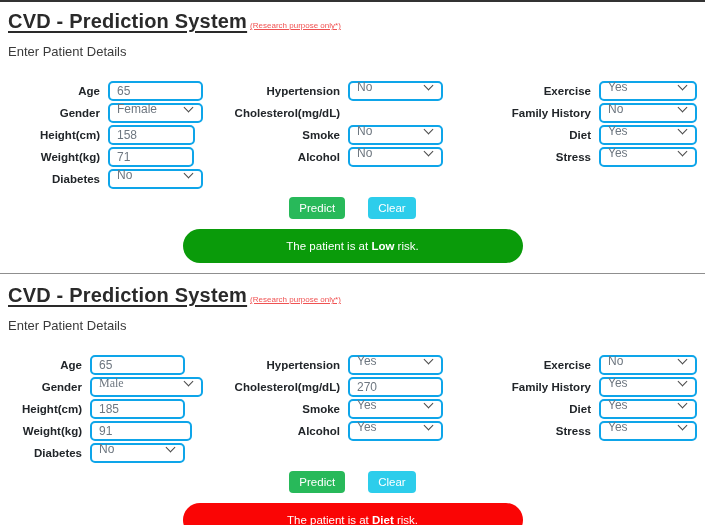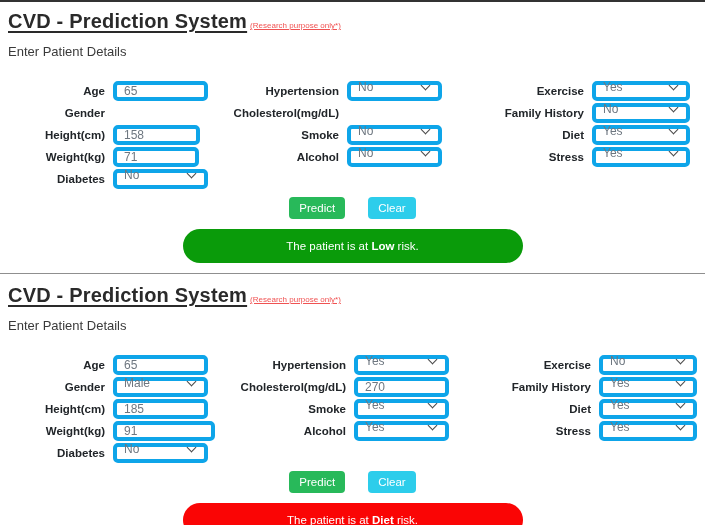--- a/index.html
+++ b/index.html
@@ -7,25 +7,25 @@
     width:705px; height:525px; background:#ffffff;
     border-top:2px solid #333; box-sizing:border-box;
     font-family:"Liberation Sans", sans-serif; overflow:hidden;
   }
   .section { padding:4px 8px 10px 8px; box-sizing:border-box; }
   .section + .section { border-top:1px solid #8f8f8f; padding-top:6px; }
   .title-row { margin-top:4px; white-space:nowrap; }
   .page-title { font-size:20px; color:#2a2a2a; text-decoration:underline; text-underline-offset:3px; letter-spacing:.2px;font-weight:bold; }
   .note { font-size:8px; text-decoration:underline; margin-left:3px;margin-top:48px; }
   .subtitle { margin-top:11px; font-size:13px; color:#3a3a3a; }
-  .form { display:flex; gap:22px; margin-top:22px; }
+  .form { display:flex; gap:28px; margin-top:22px;justify-content:flex-end; }
   .fcol { display:flex; flex-direction:column; }
   .frow { display:flex; align-items:center; height:20px; margin-bottom:2px; }
   .flabel { font-weight:bold; font-size:11.5px; color:#212529; text-align:right; padding-right:8px; box-sizing:border-box; white-space:nowrap; }
-  .fctrl { height:20px; box-sizing:border-box; border:4px solid #0ea5e9; border-radius:5px; font-size:12px; color:#6e7780; background:#fff; }
+  .fctrl { height:20px; box-sizing:border-box; border:2px solid #0ea5e9; border-radius:5px; font-size:12px; color:#6e7780; background:#fff; }
   .finput { padding:0 7px; outline:none; font-family:inherit; }
   .fselect { display:flex; align-items:center; justify-content:space-between; padding:0 9px 8px 7px; cursor:pointer; }
   .caret { width:6px; height:6px; border-right:1.5px solid #4a4a4a; border-bottom:1.5px solid #4a4a4a; transform:rotate(45deg); margin-top:-4px; flex:0 0 auto; }
   .btn-row { display:flex; justify-content:center; gap:23px; margin-top:6px; }
   .btn { border:none; color:#fff; font-size:11.5px; font-family:inherit; height:22px; padding:0 10px; border-radius:4px; cursor:pointer; }
   .banner { width:340px; height:34px; margin:10px auto 0 auto; border-radius:17px; color:#fff; font-size:11.5px; display:flex; align-items:center; justify-content:center; white-space:pre; }
 </style>
 </head>
 <body>
 
@@ -36,20 +36,24 @@
     </div>
     <div class="subtitle">Enter Patient Details</div>
     <div class="form">
         <div class="fcol">
           <div class="frow">
             <label class="flabel" style="width: 105px;">Age</label>
             <input class="fctrl finput" readonly="" value="65" style="width: 95px;">
           </div>
           <div class="frow">
             <label class="flabel" style="width: 105px;">Gender</label>
+            <div class="fctrl fselect" style="width: 95px;">
+              <span>Female</span>
+              <span class="caret"></span>
+            </div>
           </div>
           <div class="frow">
             <label class="flabel" style="width: 105px;">Height(cm)</label>
             <input class="fctrl finput" readonly="" value="158" style="width: 87px;">
           </div>
           <div class="frow">
             <label class="flabel" style="width: 105px;">Weight(kg)</label>
             <input class="fctrl finput" readonly="" value="71" style="width: 86px;">
           </div>
           <div class="frow">
@@ -132,21 +136,21 @@
     </div>
     <div class="subtitle">Enter Patient Details</div>
     <div class="form">
         <div class="fcol">
           <div class="frow">
             <label class="flabel" style="width: 105px;">Age</label>
             <input class="fctrl finput" readonly="" value="65" style="width: 95px;">
           </div>
           <div class="frow">
             <label class="flabel" style="width: 105px;">Gender</label>
-            <div class="fctrl fselect" style="width: 95px;">
+            <div class="fctrl fselect" style="width: 113px; font-family: Liberation Serif, serif;">
               <span>Male</span>
               <span class="caret"></span>
             </div>
           </div>
           <div class="frow">
             <label class="flabel" style="width: 105px;">Height(cm)</label>
             <input class="fctrl finput" readonly="" value="185" style="width: 95px;">
           </div>
           <div class="frow">
             <label class="flabel" style="width: 105px;">Weight(kg)</label>

